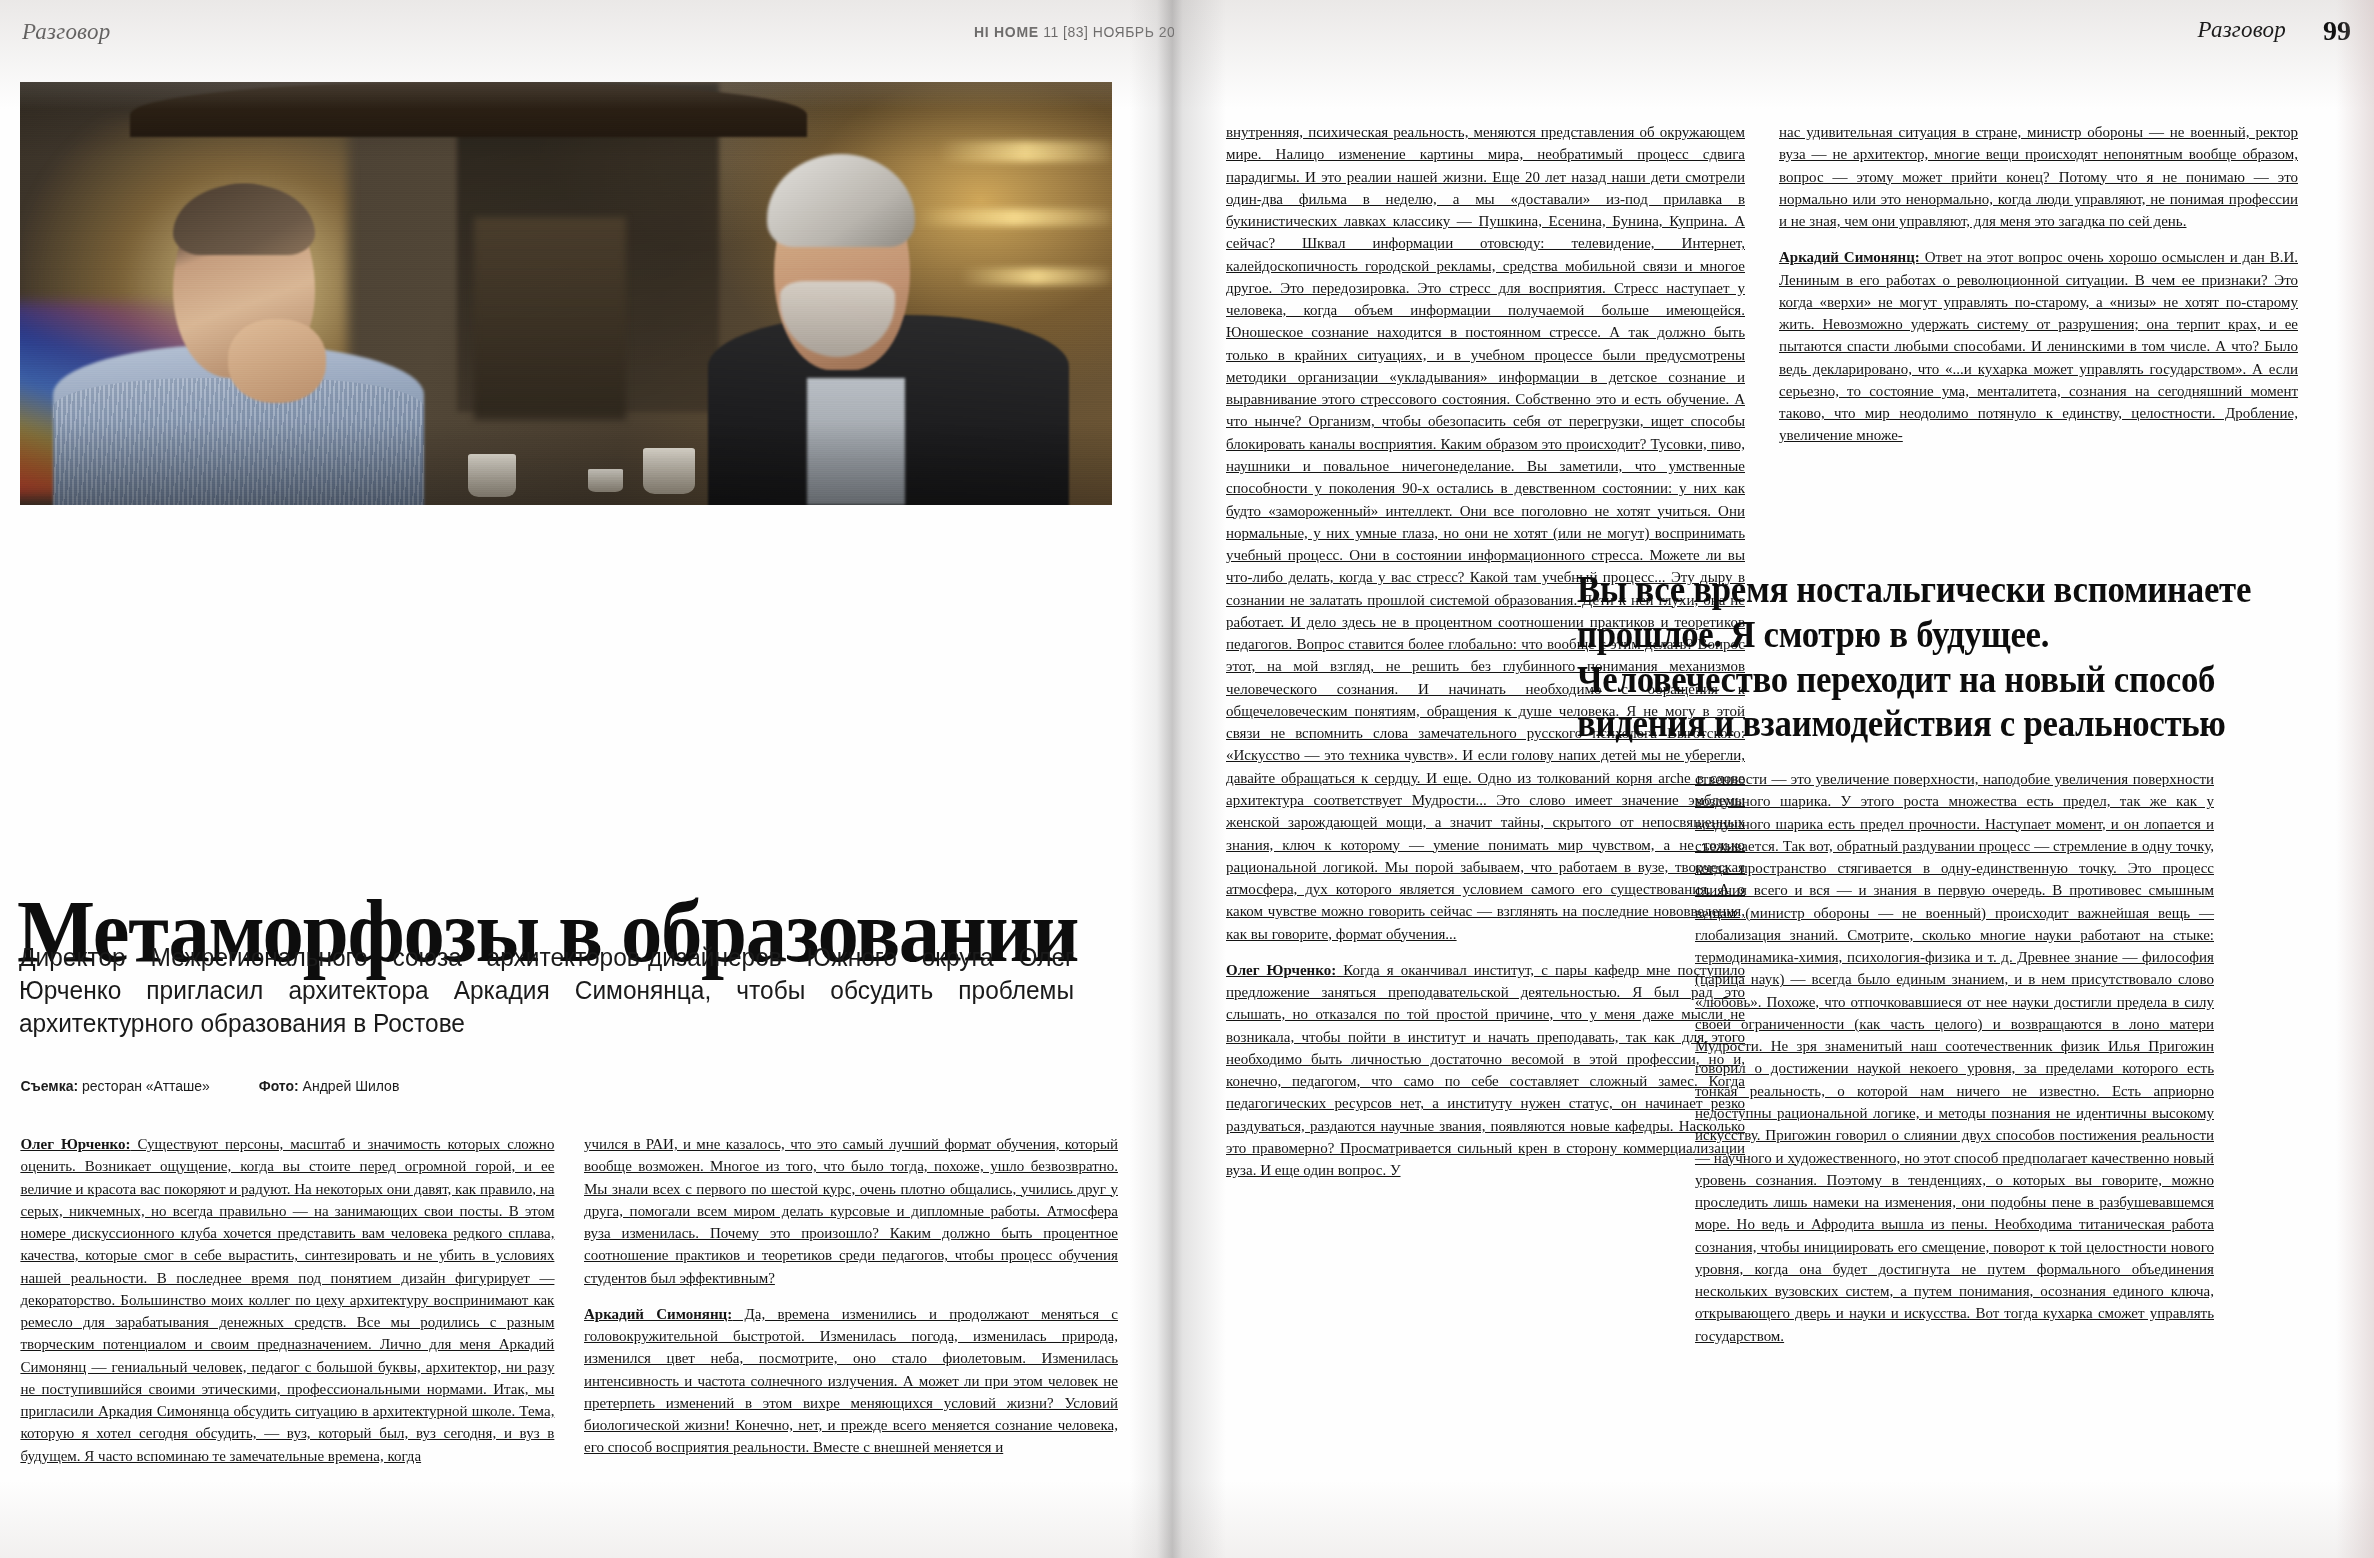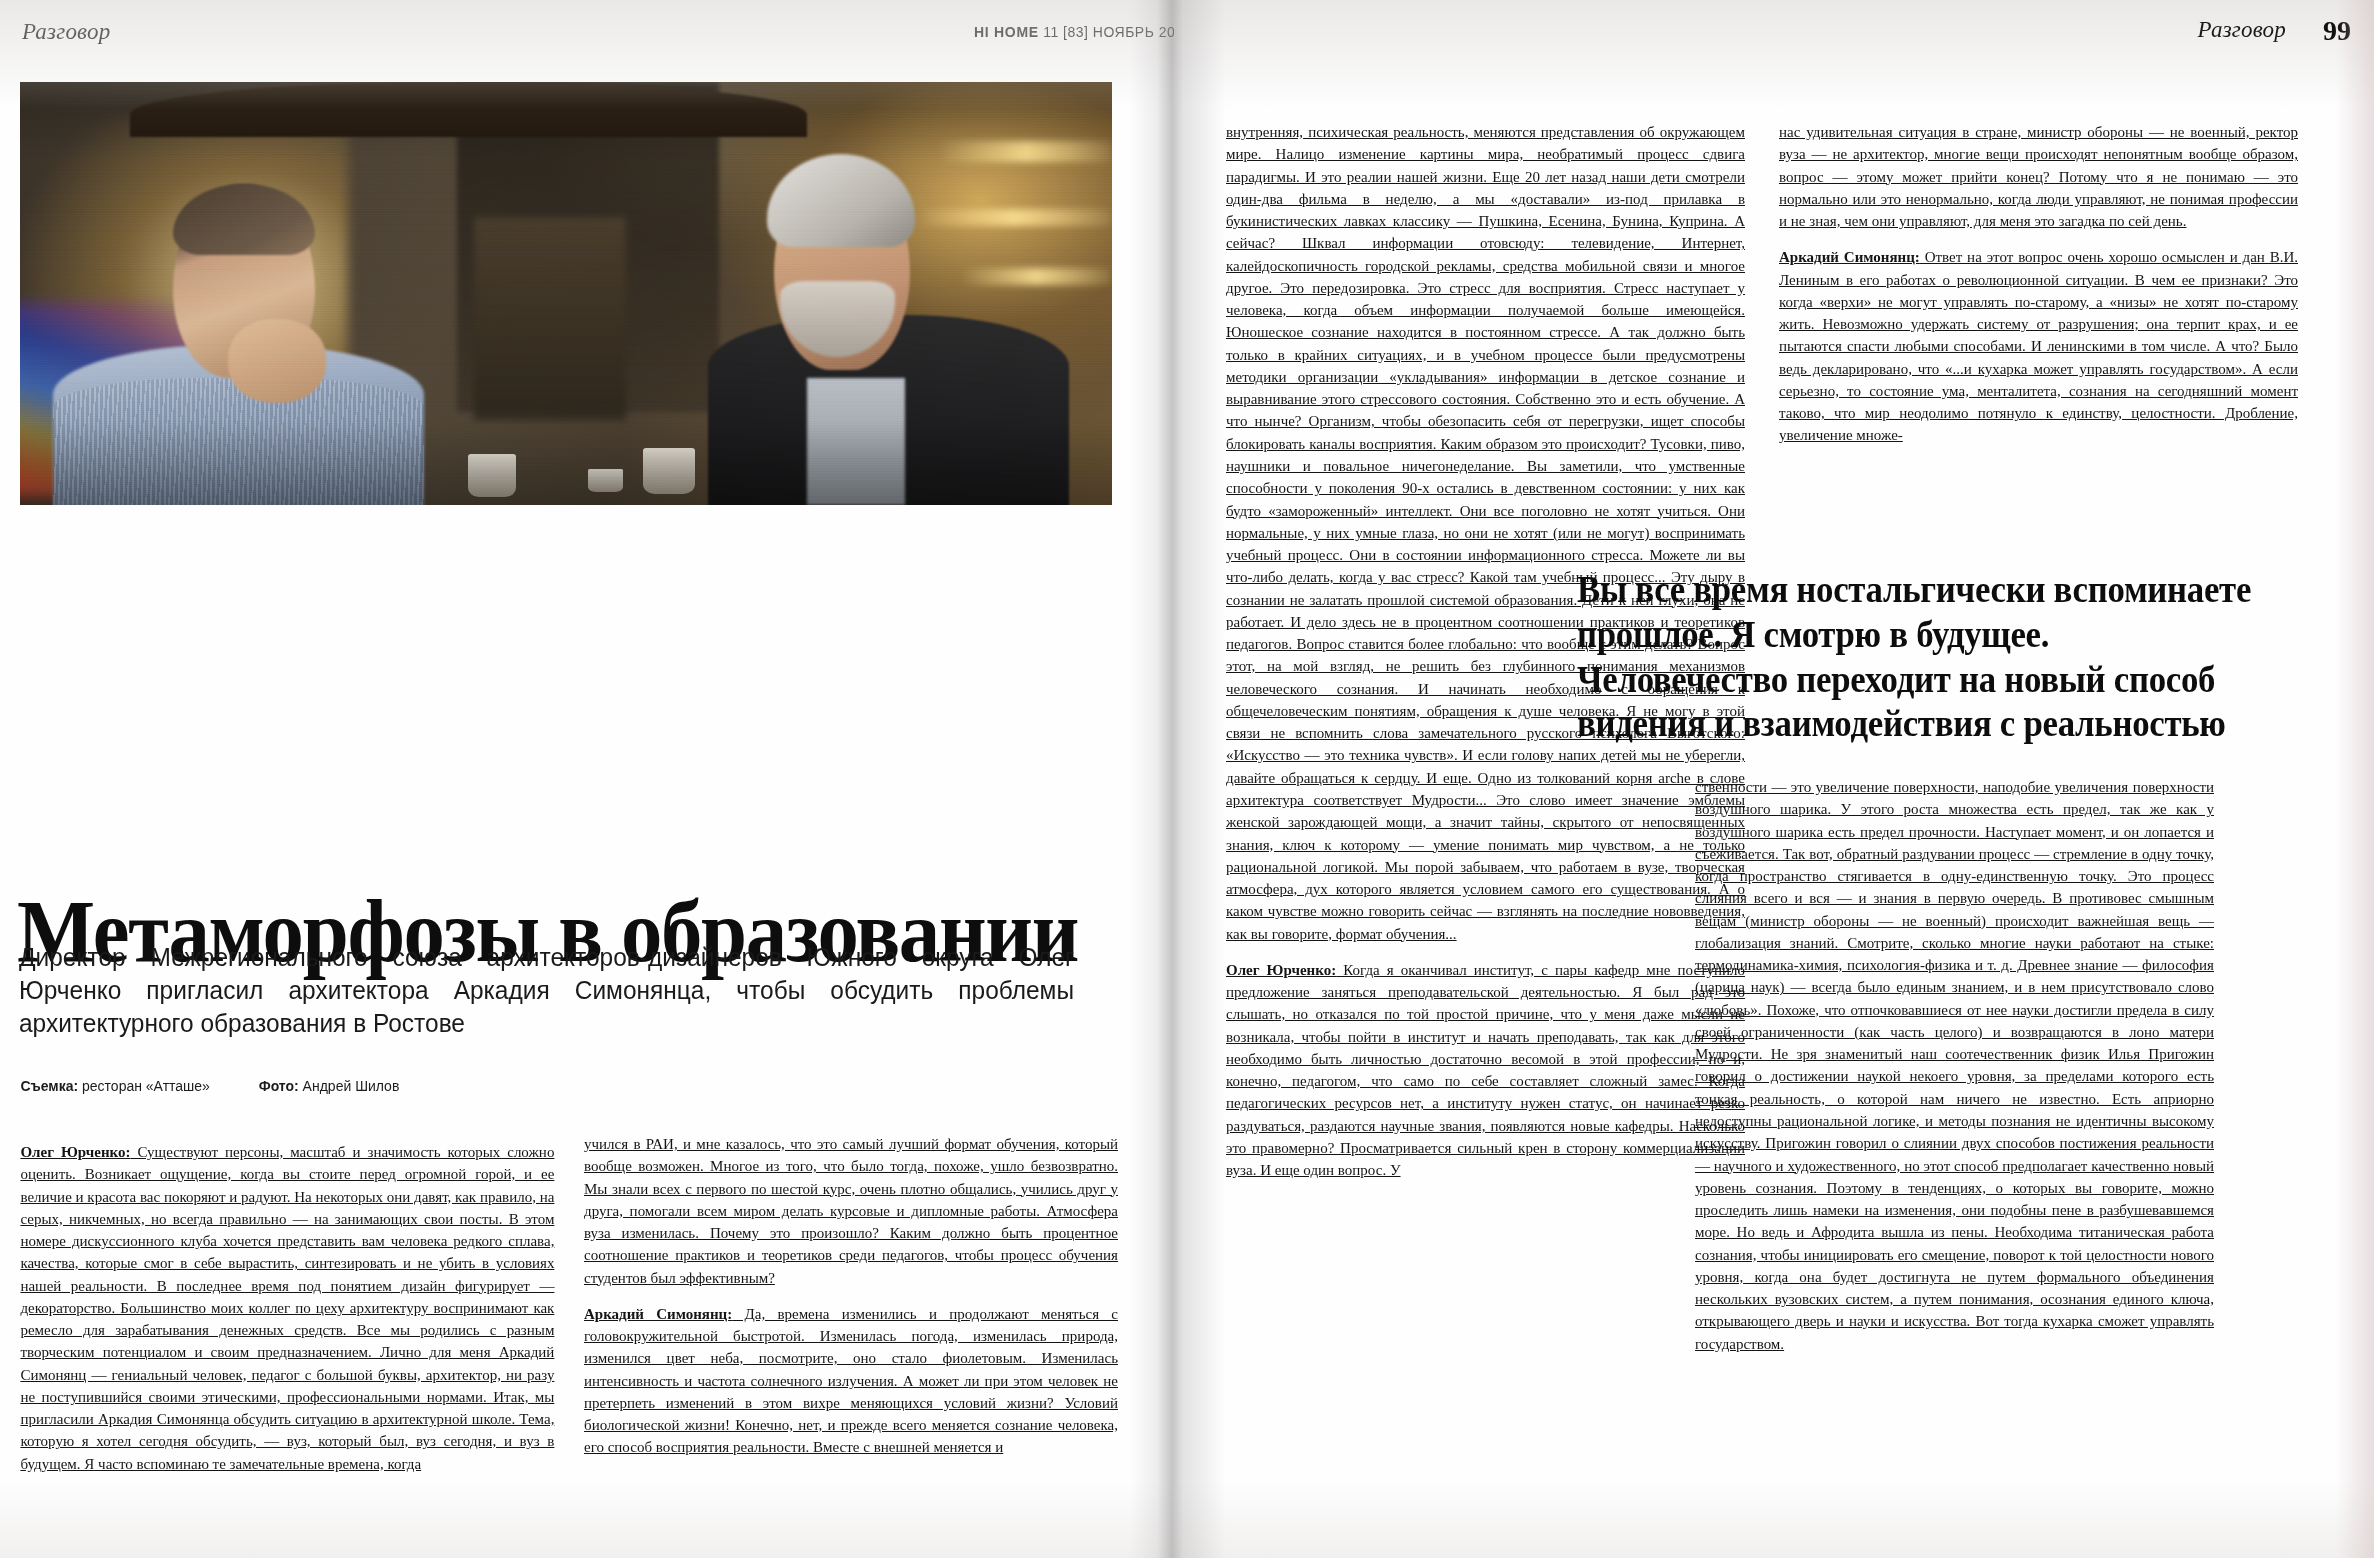--- a/index.html
+++ b/index.html
@@ -283,21 +283,21 @@
     font-family: "Liberation Serif", "DejaVu Serif", serif;
     font-size: 15px;
     line-height: 1.485;
     color: #141414;
     text-align: justify;
     -webkit-hyphens: auto;
     hyphens: auto;
     text-decoration: underline;
   }
   .col p { margin: 0 0 14px 0; }
-  .col p:last-child { margin-bottom: 0; margin-top: 8px; }
+  .col p:last-child { margin-bottom: 0; }
   .spk { font-weight: bold; }
 
   
   .col-l1 { left: 20.4px;  top: 1133px; width: 534px; height: 408px; }
   .col-l2 { left: 584px; top: 1133px; width: 534px; height: 408px; }
 
   
   .col-r1 { left: 1226px; top: 121px;  width: 519px; height: 1436px; }
   .col-r2 { left: 1779px; top: 121px;  width: 519px; height: 434px; }
   .col-r2b{ left: 1695px; top: 768px;  width: 519px; height: 788px; }

